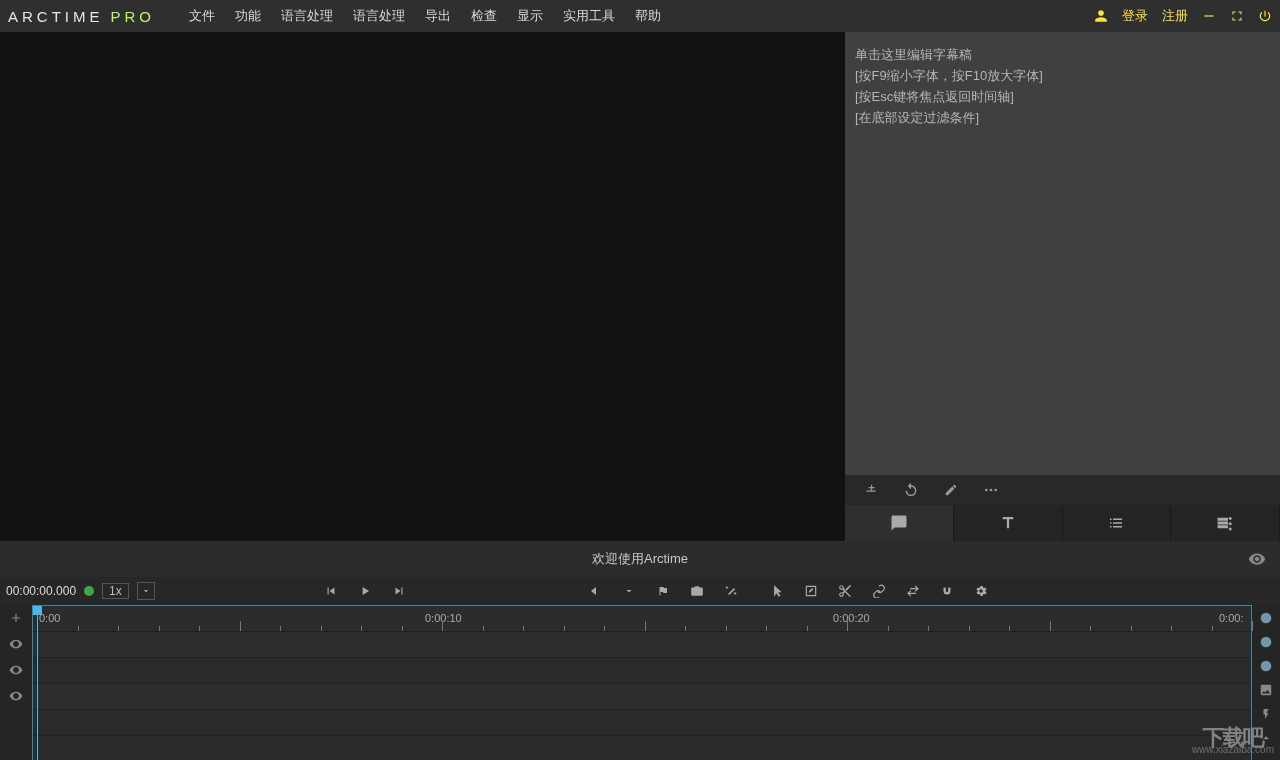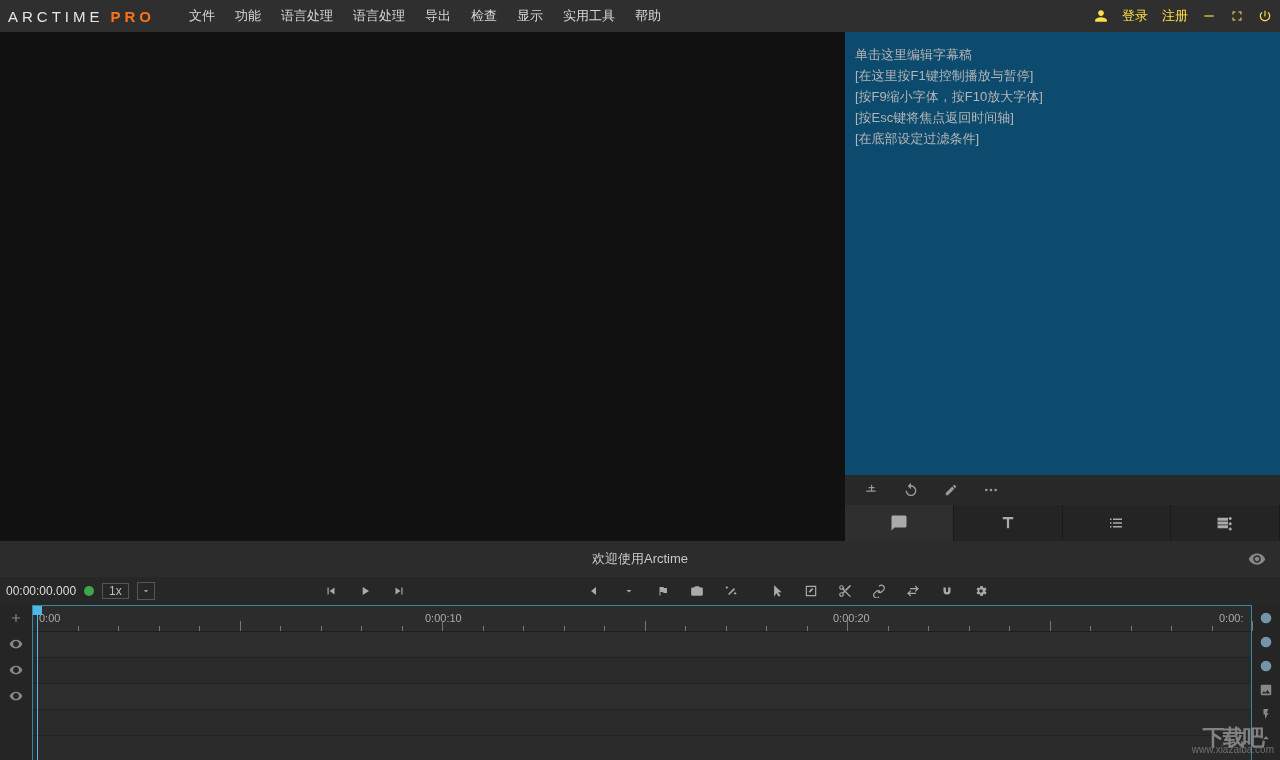--- a/index.html
+++ b/index.html
@@ -1,28 +1,28 @@
 <!DOCTYPE html>
 <html><head>
 <meta charset="utf-8">
 <style>
 * { margin: 0; padding: 0; box-sizing: border-box; font-family: "Microsoft YaHei", Arial, sans-serif; }
 body { width: 1280px; height: 760px; background: #2a2a2a; color: #ccc; overflow: hidden; font-size: 13px; user-select: none; }
 .titlebar { height: 32px; background: #2f2f2f; display: flex; align-items: center; padding: 0 8px; gap: 6px; }
 .logo { display: flex; align-items: center; gap: 7px; font-size: 15px; letter-spacing: 4px; font-weight: 300; }
 .logo .a1 { color: #e6e6e6; }
-.logo .a2 { color: #f97316; padding-right: 18px; font-weight: bold;}
+.logo .a2 { color: #bef264; padding-right: 18px;}
 .menu { display: flex; gap: 0; }
 .menu span { padding: 12px 10px; color: #d8d8d8; cursor: pointer; line-height: 32px; font-size: 13px;}
 .spacer { flex: 1; }
 .right-ctrls { display: flex; align-items: center; gap: 14px; color: #fde047; }
 .right-ctrls .ico { width: 14px; height: 14px; display: inline-flex; justify-content: center; align-items: center; }
 .main { display: flex; height: 509px; }
 .video-area { flex: 1; background: #111; position: relative; }
-.side-panel { width: 435px; background: #0c4a6e; display: flex; flex-direction: column; }
+.side-panel { width: 435px; background: #404040; display: flex; flex-direction: column; }
 .script-area { flex: 1; padding: 12px 10px; line-height: 21px; color: #b5b5b5; font-size: 13px; }
 .script-tools { height: 30px; background: #282828; display: flex; align-items: center; gap: 24px; padding: 0 18px; color: #999; }
 .script-tools .ico { width: 16px; height: 16px; }
 .tabrow { height: 36px; background: #242424; display: flex; }
 .tabrow .tab { flex: 1; display: flex; justify-content: center; align-items: center; border-right: 1px solid #1a1a1a; color: #aaa; }
 .tabrow .tab.active { background: #2f2f2f; }
 .below-video { height: 36px; background: #2c2c2c; display: flex; align-items: center; justify-content: center; position: relative; color: #c8c8c8; font-size: 13px; }
 .below-video .eye { position: absolute; right: 14px; color: #888; }
 .toolbar { height: 28px; background: #272727; display: flex; align-items: center; padding: 0 6px; gap: 8px; color: #bbb; font-size: 12px; }
 .toolbar .timecode { color: #ddd; }
@@ -93,21 +93,20 @@
         </svg>
       </span>
   </div>
 </div>
 
 <div class="main">
   <div class="video-area"></div>
   <div class="side-panel">
     <div class="script-area">
       <div>单击这里编辑字幕稿</div>
-      <div>[在这里按F1键控制播放与暂停]</div>
       <div>[按F9缩小字体，按F10放大字体]</div>
       <div>[按Esc键将焦点返回时间轴]</div>
       <div>[在底部设定过滤条件]</div>
     </div>
     <div class="script-tools">
       <span class="ico">
           <svg viewBox="0 0 24 24" width="14" height="14">
             <path d="M14 3v4h4v2h-4v4h-2V9H8V7h4V3h2zM4 13h16v2H4z"></path>
           </svg>
         </span>

